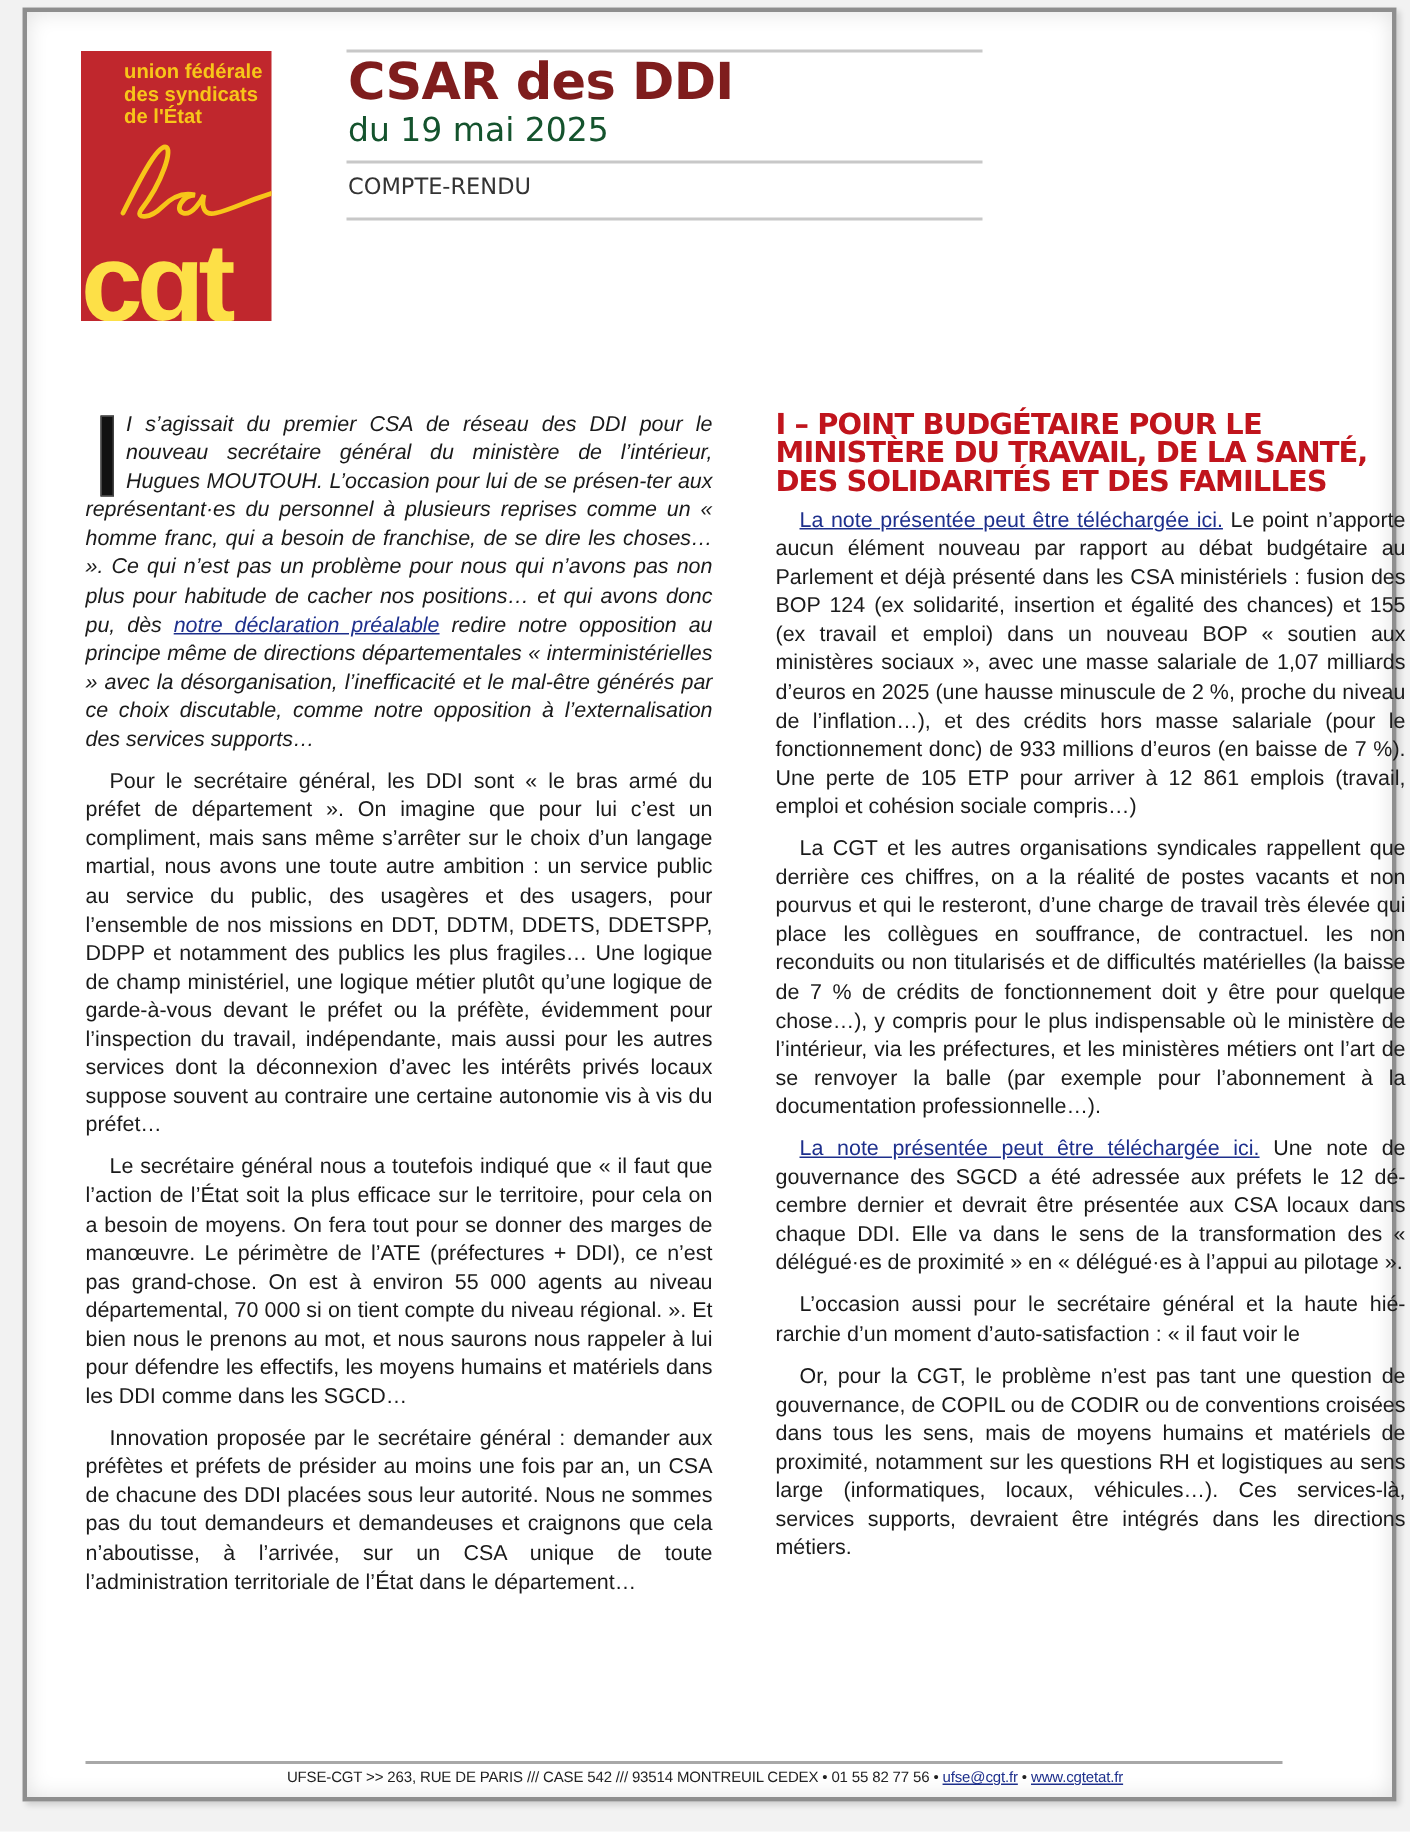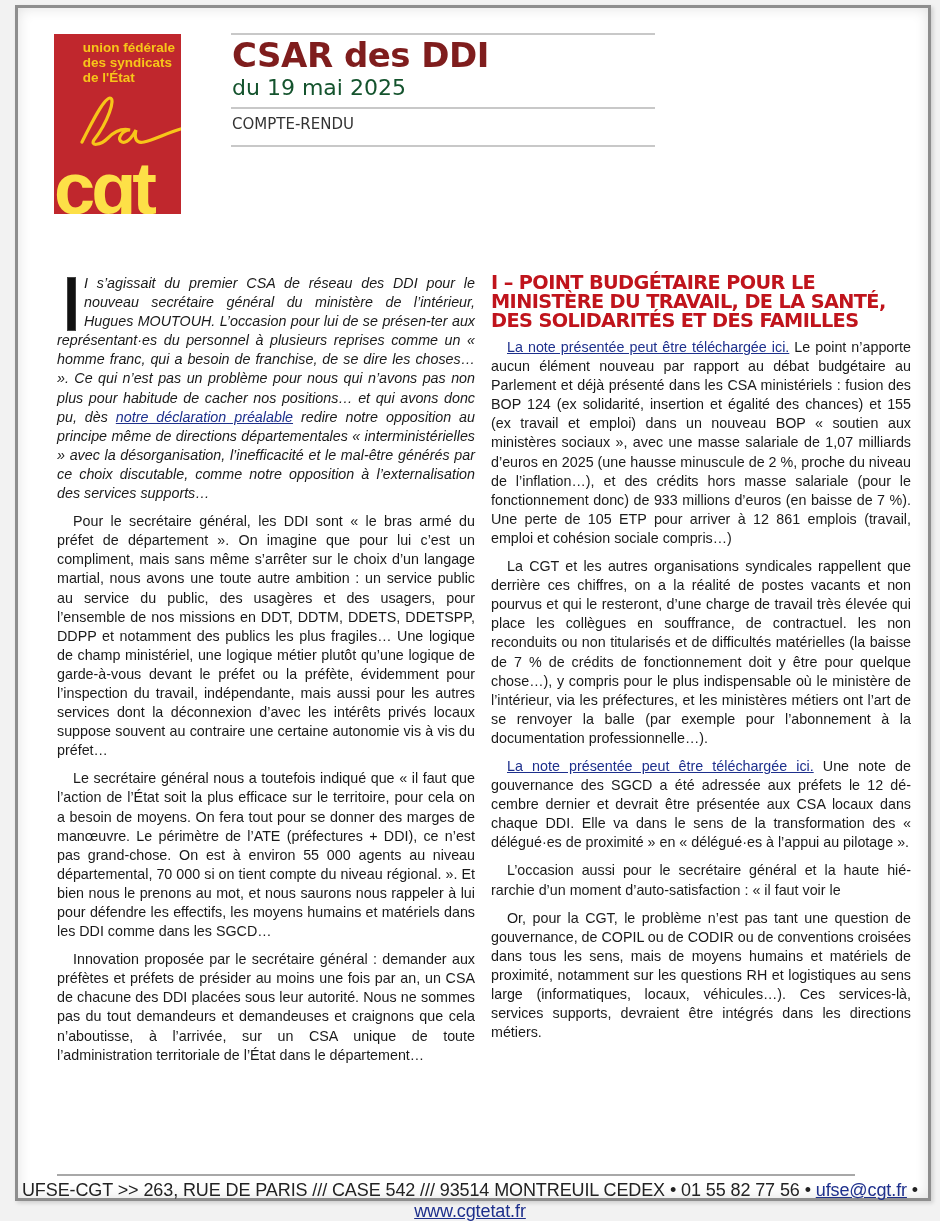--- a/index.html
+++ b/index.html
@@ -38,37 +38,37 @@
   }
   .doctype {
     position: absolute; left: 232px; top: 117px; font-family: "DejaVu Sans", sans-serif;
     font-size: 15px; color: #333; line-height: 1;
   }
   .col {
     position: absolute; top: 274px; width: 418px;
     font-size: 14.3px; line-height: 19.1px; text-align: justify; hyphens: manual;
   }
   .col-left { left: 57px; }
-  .col-right { left: 491px; top: 273px; width: 420px; }
+  .col-right { left: 517px; top: 273px; width: 420px; }
   .col p { margin: 0 0 9px 0; text-indent: 16px; }
   .col p.first { text-indent: 0; font-style: italic; }
   .dropcap {
     float: left; width: 9px; height: 54px; background: #111; margin: 3px 8px 0 10px;
     border: 1px solid #444; box-sizing: border-box;
   }
   a.lnk { color: #1d2f8c; text-decoration: underline; }
   .section-title {
     color: #c0141c; font-weight: bold; font-size: 19.3px; line-height: 19px; margin: 0 0 8px 0;
     font-family: "DejaVu Sans", sans-serif; letter-spacing: -0.6px; text-align: left;
   }
   .section-title.second { margin-top: 22px; }
   .footer-rule { position: absolute; left: 57px; width: 798px; top: 1174px; border-top: 2px solid #a8a8a8; }
   .footer {
     position: absolute; left: 0; right: 0; top: 1180px; text-align: center;
-    font-size: 18px; color: #222; letter-spacing: -0.1px;
+    font-size: 10px; color: #222; letter-spacing: -0.1px;
   }
   .footer a { color: #1d2f8c; text-decoration: underline; }
 </style>
 </head>
 <body>
 
 <div class="page"></div>
 
 <div class="logo">
   <div class="logo-text">

